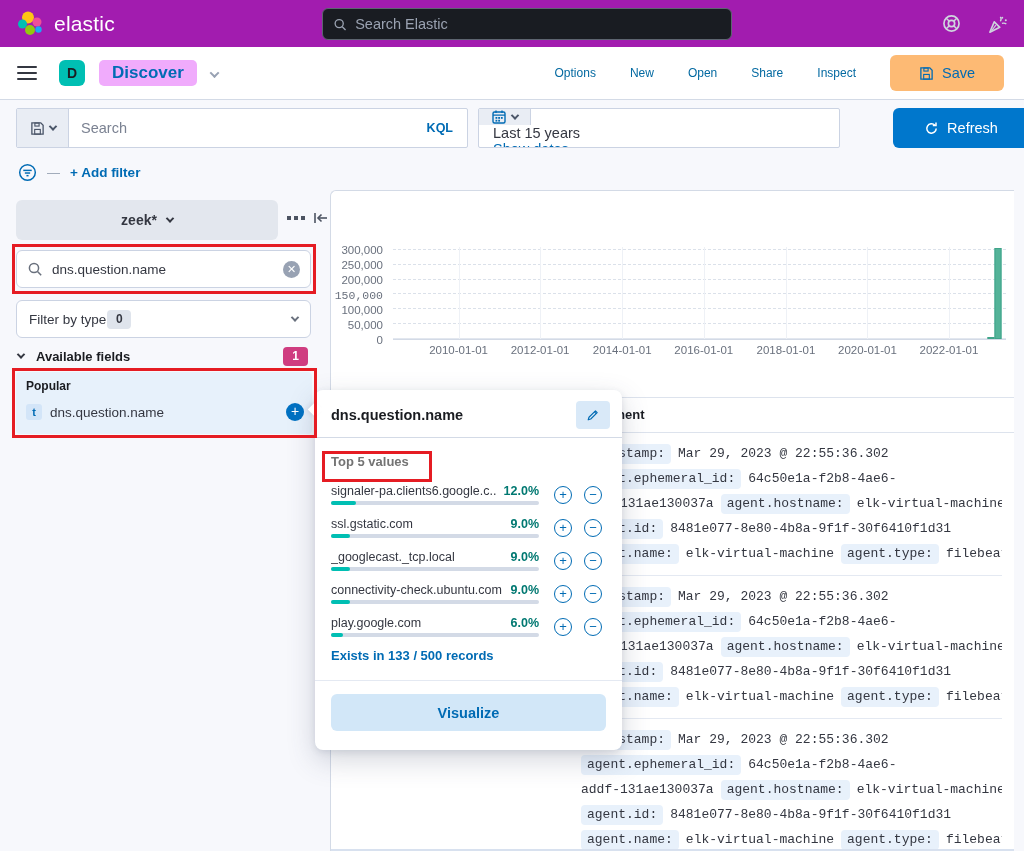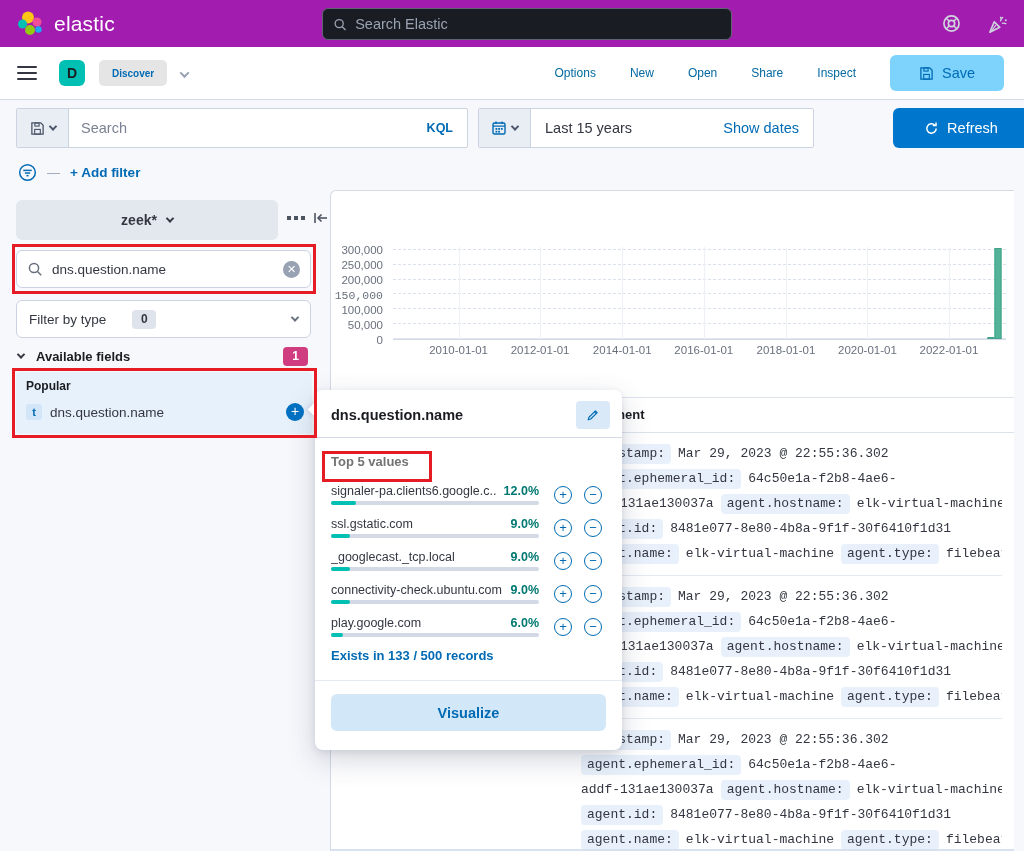--- a/index.html
+++ b/index.html
@@ -13,30 +13,30 @@
   .global-search { position:absolute; left:322px; top:8px; width:410px; height:32px; background:#191c22; border:1px solid #5d6570; border-radius:6px; display:flex; align-items:center; padding:0 10px; }
   .global-search input { background:transparent; border:none; outline:none; color:#d4dae3; font-size:14.5px; margin-left:8px; width:100%; font-family:"Liberation Sans",sans-serif; }
   .global-search input::placeholder { color:#9aa2b1; }
   .top-icons { position:absolute; right:16px; top:0; height:47px; display:flex; align-items:center; gap:24px; }
 
   
   .nav-bar { position:absolute; left:0; top:47px; width:1024px; height:53px; background:#fff; border-bottom:1px solid #d3dae6; display:flex; align-items:center; }
   .hamburger { width:20px; height:15px; margin-left:17px; display:flex; flex-direction:column; justify-content:space-between; cursor:pointer; }
   .hamburger div { height:2.4px; background:#343741; border-radius:1px; }
   .app-badge { width:26px; height:26px; border-radius:6px; background:#00bfb3; color:#1a1c21; font-weight:700; font-size:14px; display:flex; align-items:center; justify-content:center; margin-left:22px; }
-  .crumb-pill { margin-left:14px; height:26px; padding:0 13px; border-radius:5px; background:#e5e5e5; color:#006bb4; font-size:10px; font-weight:600; display:flex; align-items:center; }
+  .crumb-pill { margin-left:14px; height:26px; padding:0 13px; border-radius:5px; background:#f0abfc; color:#006bb4; font-size:17px; font-weight:600; display:flex; align-items:center; }
   .crumb-chev { margin-left:14px; color:#98a2b3; }
   .nav-right { margin-left:auto; display:flex; align-items:center; gap:34px; margin-right:20px; }
   .nav-link { color:#0369a1; font-size:12px; font-weight:500; cursor:pointer; }
-  .save-btn { height:36px; width:114px; border-radius:6px; background:#7dd3fc; color:#006bb4; font-size:14.5px; font-weight:500; display:flex; align-items:center; justify-content:center; gap:8px; cursor:pointer; }
+  .save-btn { height:36px; width:114px; border-radius:6px; background:#fdba74; color:#006bb4; font-size:14.5px; font-weight:500; display:flex; align-items:center; justify-content:center; gap:8px; cursor:pointer; }
 
   
   .qgroup { position:absolute; height:40px; background:#fff; border:1px solid #cbd3e3; border-radius:2px; display:flex; align-items:stretch; overflow:hidden; }
   .qg1 { left:16px; top:108px; width:452px; }
-  .qg2 { left:478px; top:108px; width:336px; }
+  .qg2 { left:478px; top:108px; width:362px;flex-direction:column; }
   .qbtn { width:52px; background:#e9edf4; border-right:1px solid #cbd3e3; display:flex; align-items:center; justify-content:center; gap:5px; cursor:pointer; }
   .qsearch { flex:1; display:flex; align-items:center; padding:0 12px; }
   .qsearch input { border:none; outline:none; width:100%; font-size:14.5px; color:#343741; font-family:"Liberation Sans",sans-serif; }
   .qsearch input::placeholder { color:#7b8292; }
   .kql { display:flex; align-items:center; padding:0 14px; color:#006bb4; font-size:12.5px; font-weight:600; cursor:pointer; }
   .trange { flex:1; display:flex; align-items:center; padding:0 14px; font-size:14.5px; color:#343741; cursor:pointer; }
   .show-dates { display:flex; align-items:center; padding:0 14px; color:#006bb4; font-size:14.5px; font-weight:500; cursor:pointer; }
   .refresh-btn { position:absolute; left:893px; top:108px; width:136px; height:40px; border-radius:6px; background:#0077cc; color:#fff; font-size:14.5px; font-weight:500; display:flex; align-items:center; justify-content:center; gap:8px; cursor:pointer; }
 
   .filter-row { position:absolute; left:18px; top:160px; height:24px; display:flex; align-items:center; gap:10px; }
@@ -46,21 +46,21 @@
   
   .dv-btn { position:absolute; left:16px; top:200px; width:262px; height:40px; background:#e3e7ee; border-radius:6px; display:flex; align-items:center; justify-content:center; gap:10px; font-size:14px; font-weight:700; color:#343741; cursor:pointer; }
   .dots-icon { position:absolute; left:287px; top:216px; display:flex; gap:3px; cursor:pointer; }
   .dots-icon i { width:4px; height:4px; background:#4c5361; display:block; }
   .collapse-icon { position:absolute; left:313px; top:211px; cursor:pointer; }
 
   .field-search { position:absolute; left:16px; top:250px; width:295px; height:38px; background:#fff; border:1px solid #cbd3e3; border-radius:6px; display:flex; align-items:center; padding:0 10px; }
   .field-search input { border:none; outline:none; flex:1; margin-left:9px; font-size:13.5px; color:#343741; font-family:"Liberation Sans",sans-serif; }
   .clear-btn { width:17px; height:17px; border-radius:50%; background:#98a2b3; color:#fff; font-size:11px; line-height:17px; text-align:center; cursor:pointer; }
 
-  .type-select { position:absolute; left:16px; top:300px; width:295px; height:38px; background:#fff; border:1px solid #cbd3e3; border-radius:6px; display:flex; align-items:center; padding:0 12px; gap:26px; cursor:pointer; }
+  .type-select { position:absolute; left:16px; top:300px; width:295px; height:38px; background:#fff; border:1px solid #cbd3e3; border-radius:6px; display:flex; align-items:center; padding:0 12px; gap:1px; cursor:pointer; }
   .type-select .lbl { font-size:13.5px; color:#343741; }
   .count-badge { min-width:24px; height:19px; border-radius:4px; background:#dfe4ec; color:#343741; font-size:12px; font-weight:600; display:flex; align-items:center; justify-content:center; padding:0 5px; }
   .type-select .chev { margin-left:auto; color:#69707d; }
 
   .avail-row { position:absolute; left:18px; top:346px; width:290px; height:20px; display:flex; align-items:center; gap:12px; cursor:pointer; }
   .avail-lbl { font-size:13px; font-weight:700; color:#1a1c21; }
   .accent-badge { margin-left:auto; min-width:25px; height:19px; border-radius:4px; background:#cf3d80; color:#fff; font-size:12px; font-weight:700; display:flex; align-items:center; justify-content:center; }
 
   .popular-block { position:absolute; left:16px; top:372px; width:296px; height:62px; background:#e7f1fb; border-radius:4px; }
   .popular-lbl { position:absolute; left:10px; top:7px; font-size:12px; font-weight:700; color:#1a1c21; }

